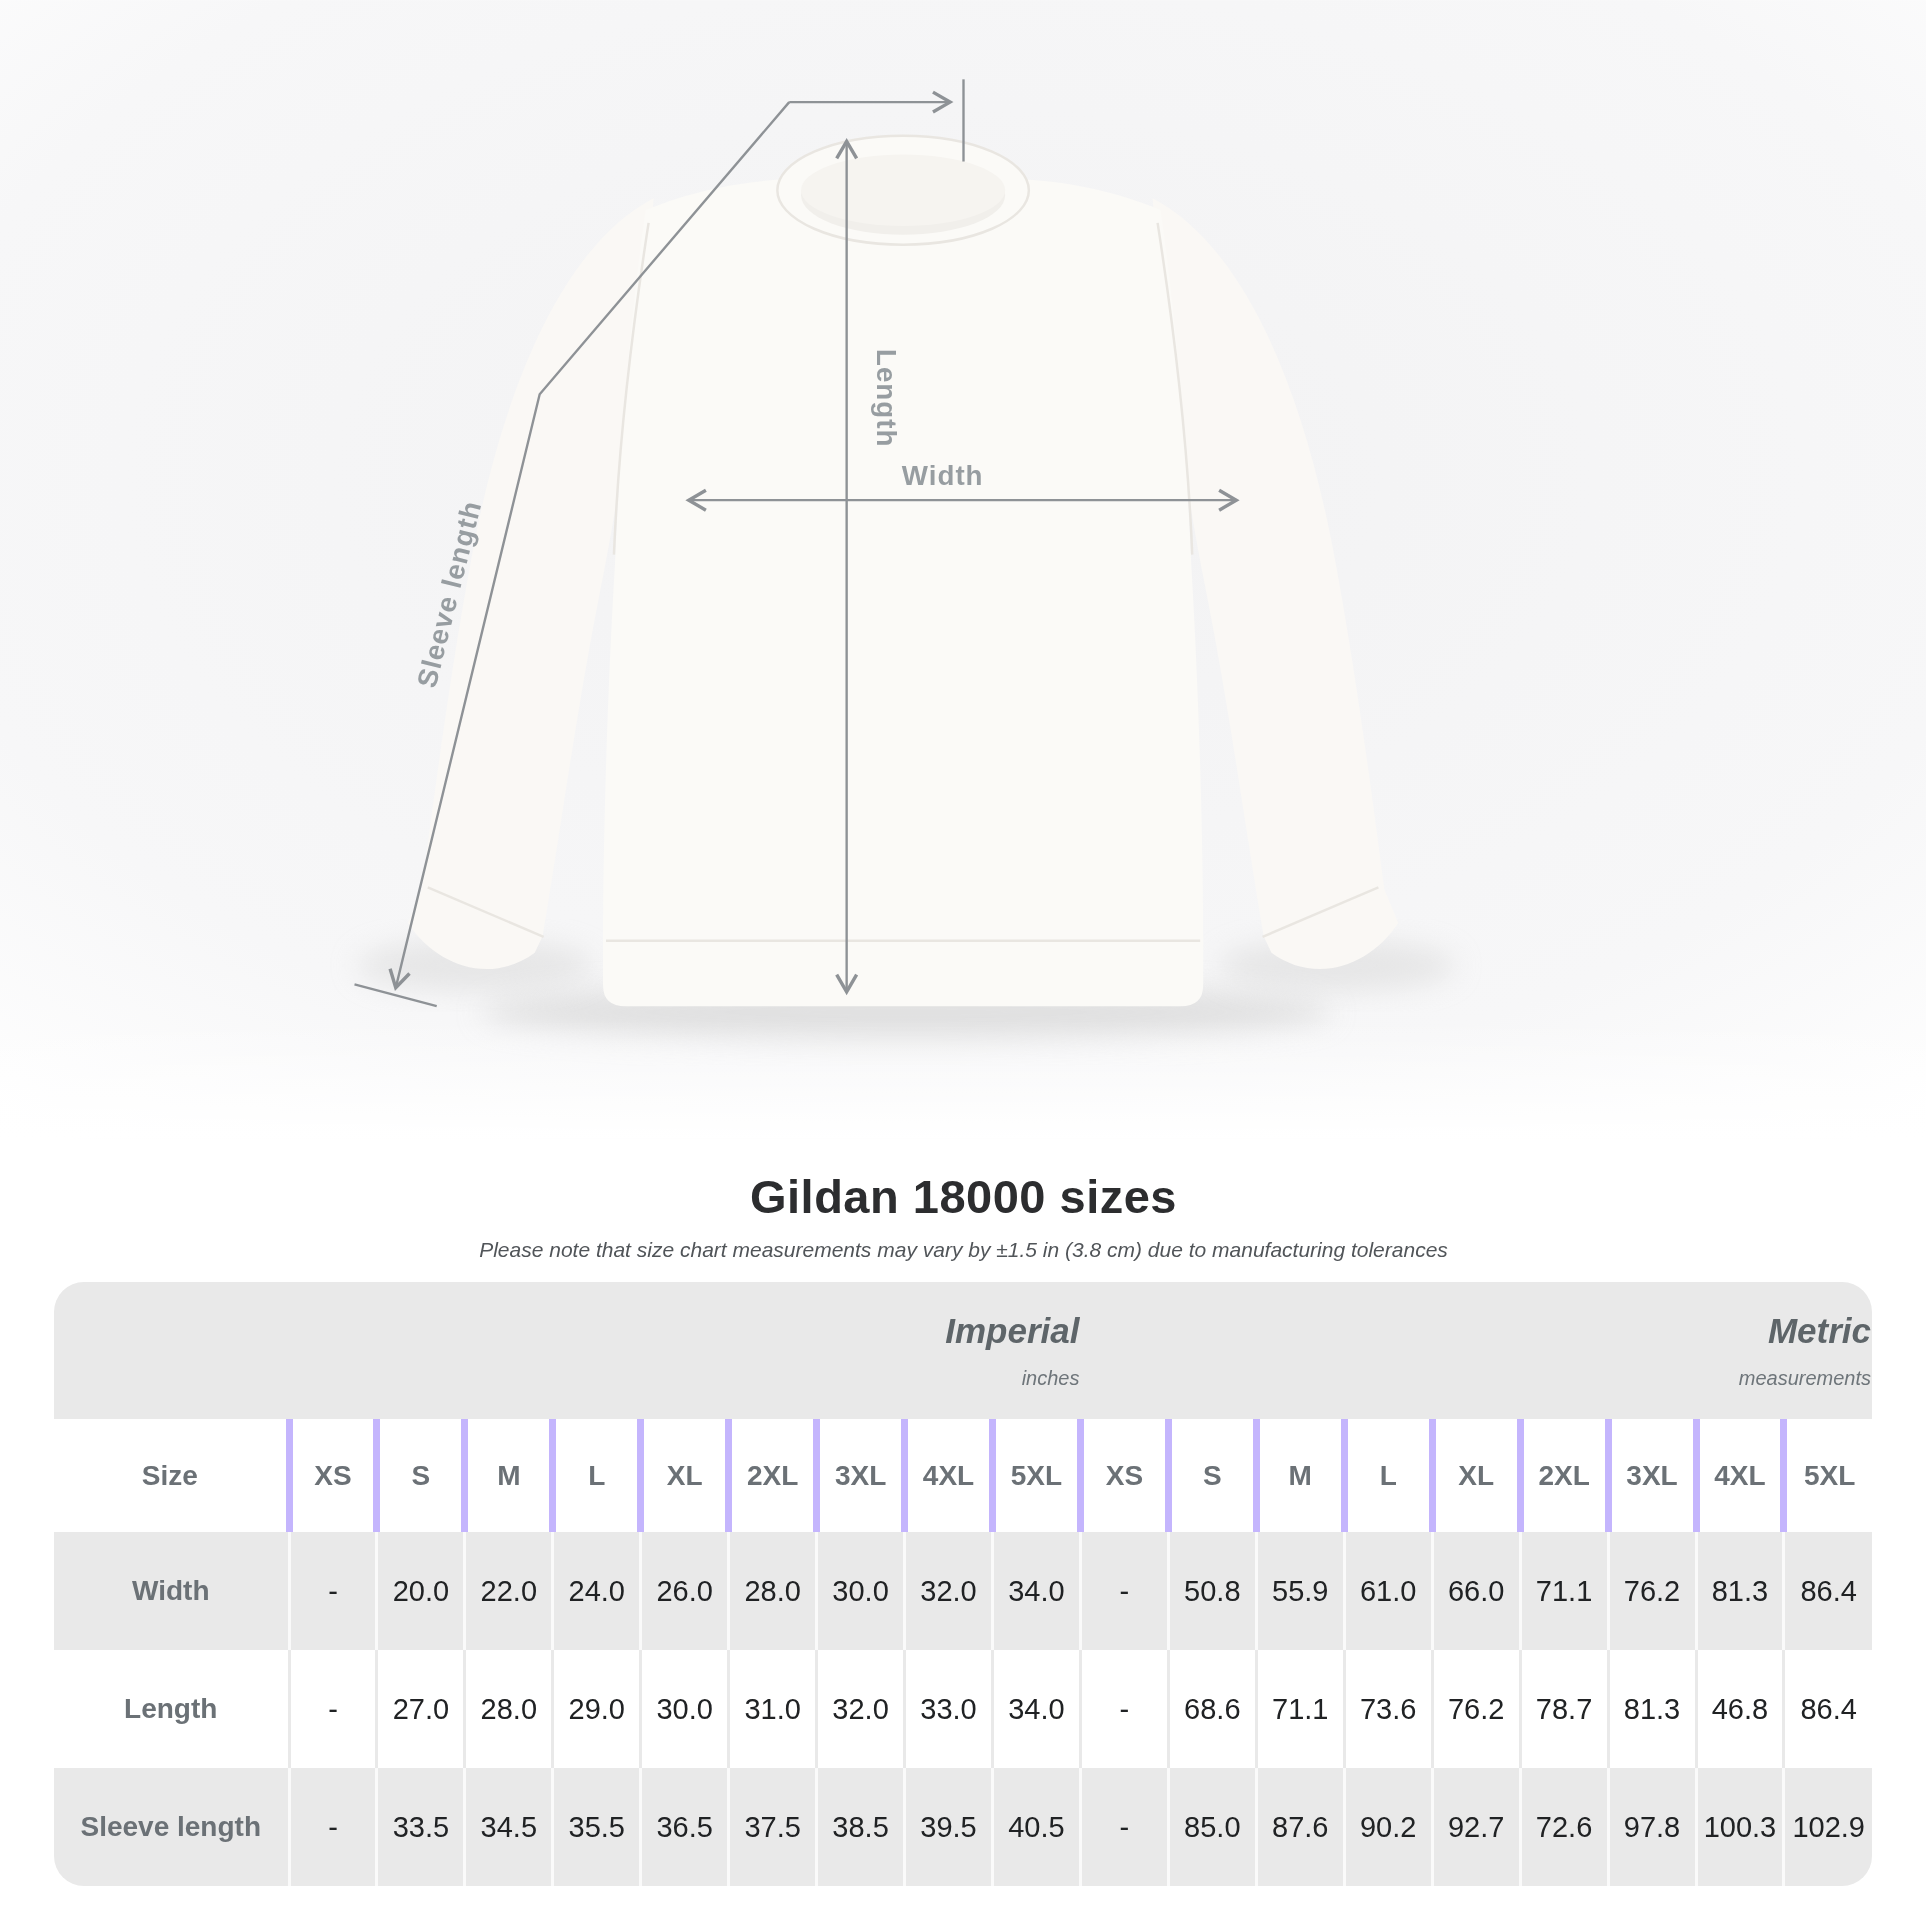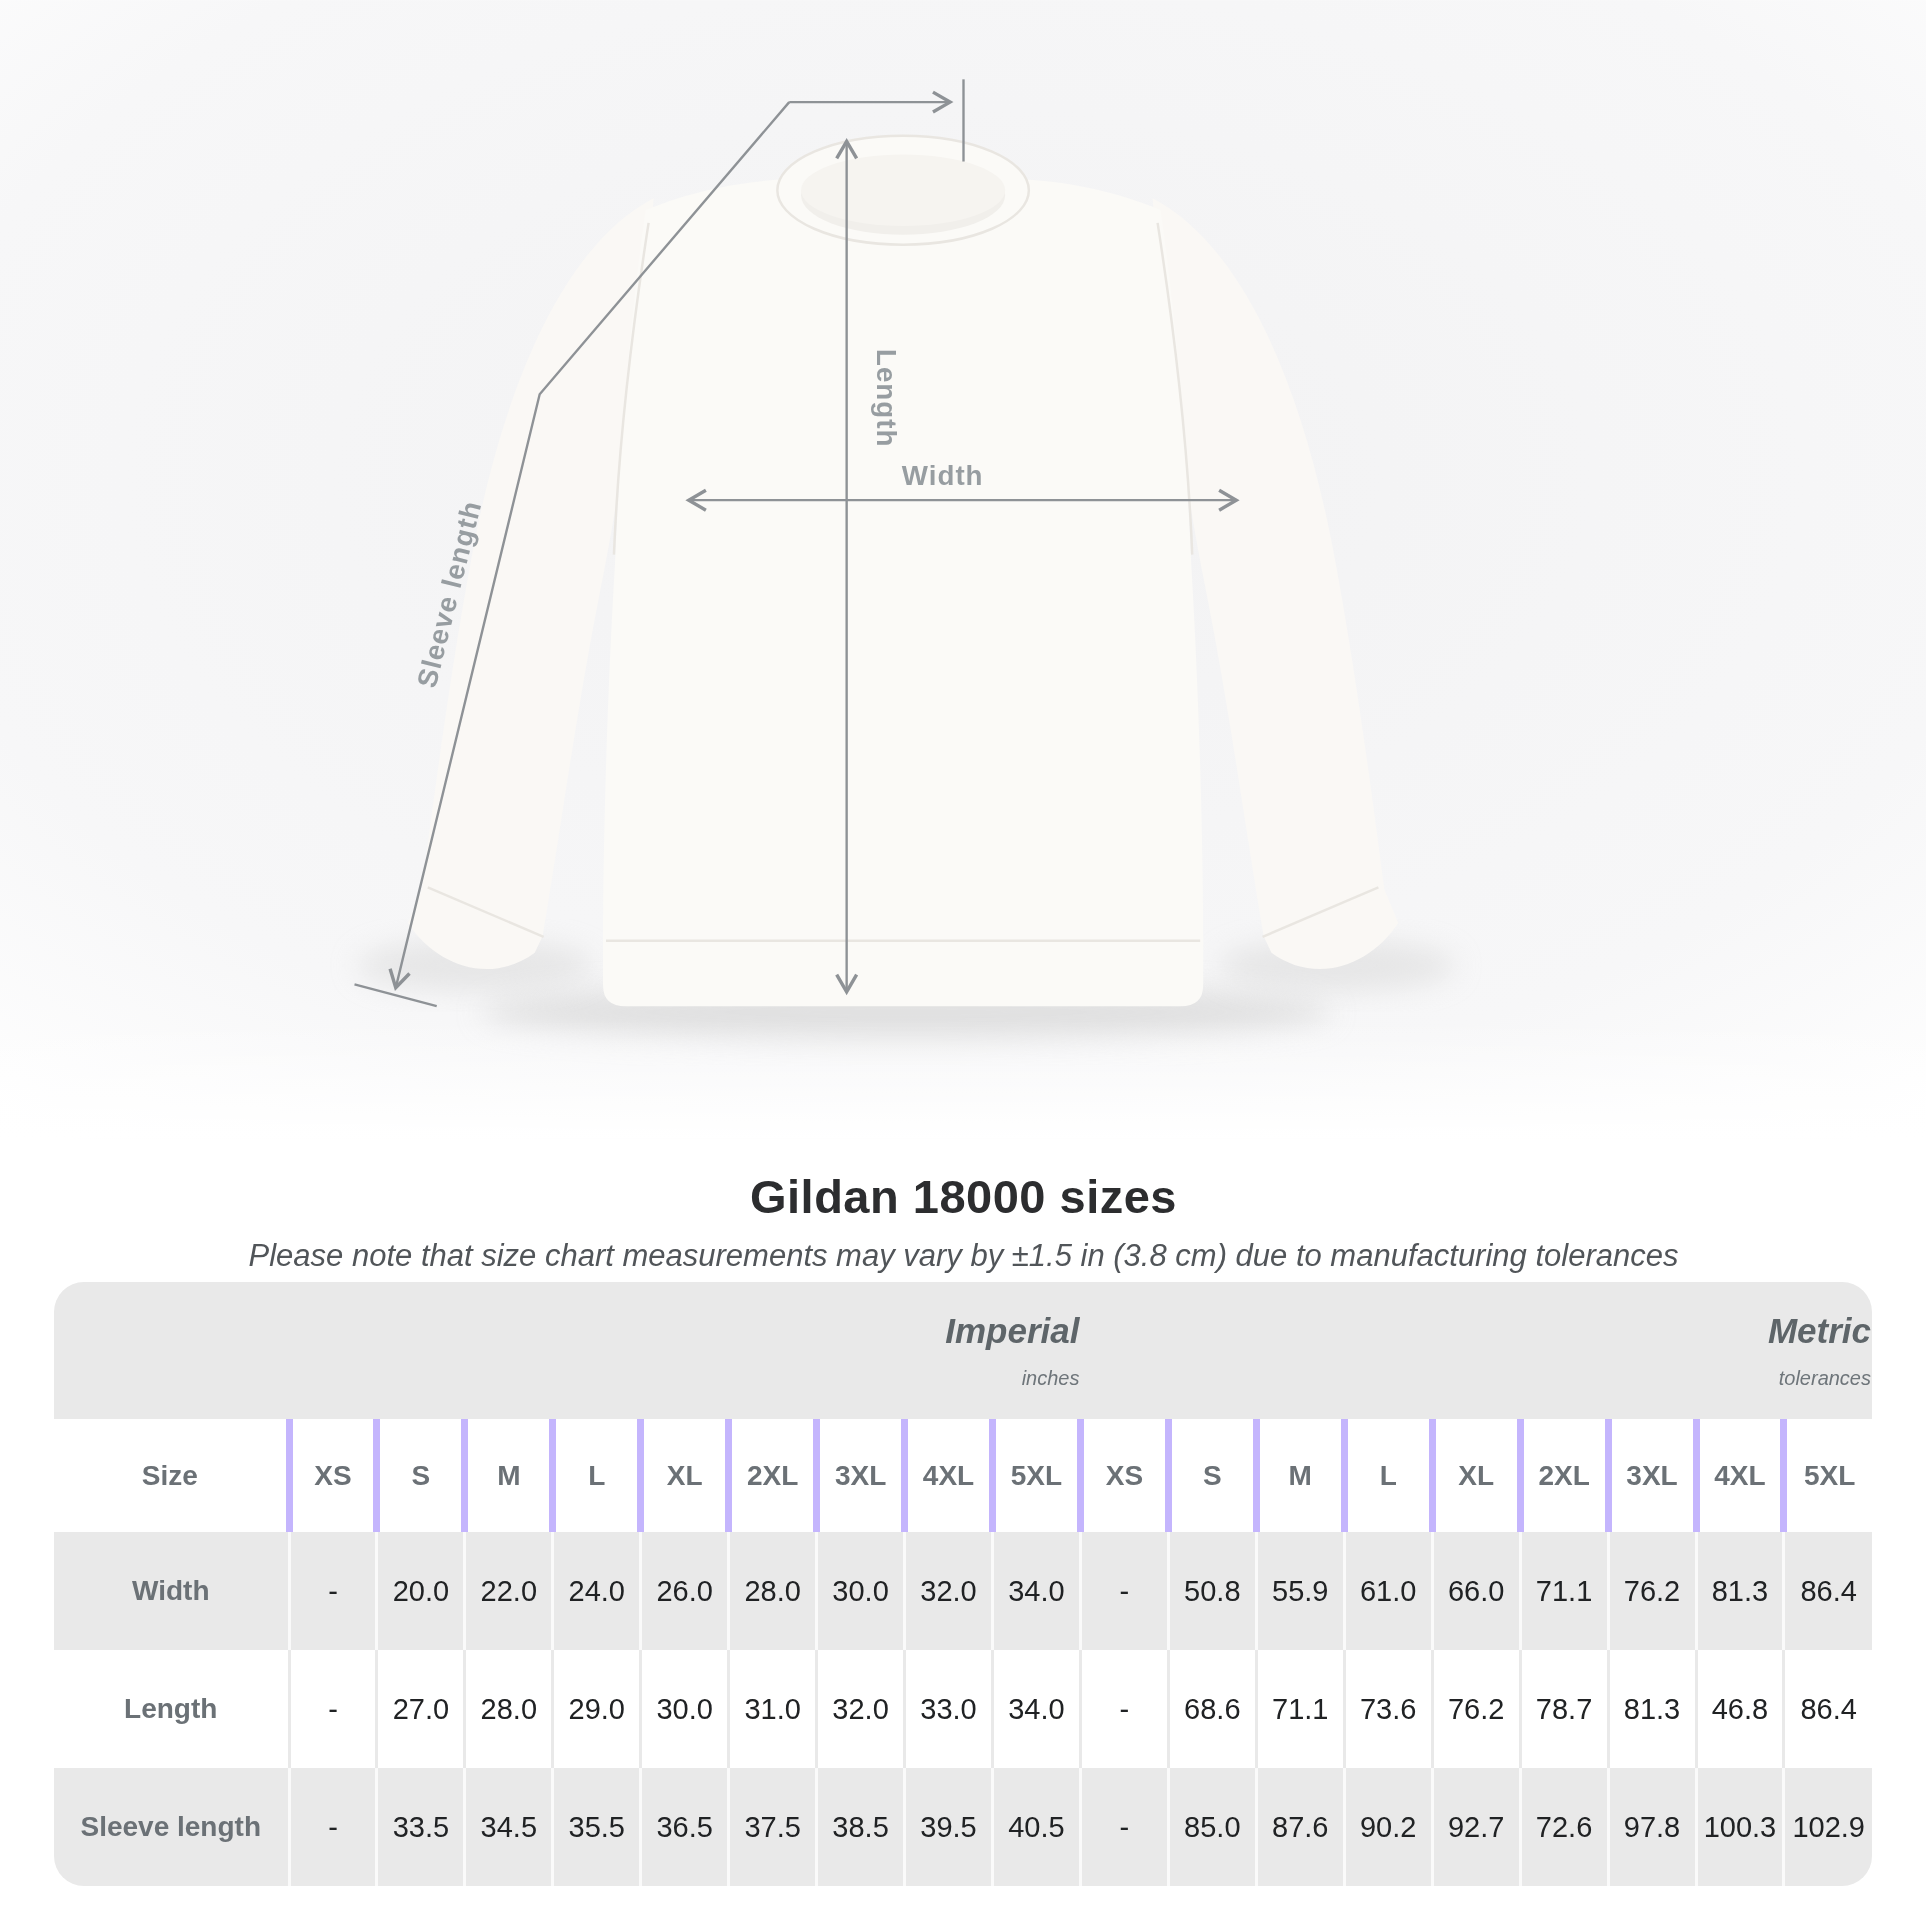--- a/index.html
+++ b/index.html
@@ -6,21 +6,21 @@
   body{width:1927px;height:1927px;position:relative;overflow:hidden;
        font-family:"Liberation Sans",sans-serif;}
 
   
   .photo{position:absolute;left:0;top:0;width:1927px;height:1139px;}
   .photo svg{display:block;}
 
   
   .titleblock{position:absolute;left:0;top:1169px;width:1927px;text-align:center;}
   .titleblock h1{margin:0;font-size:47px;font-weight:bold;color:#2c2d2f;letter-spacing:0.5px;}
-  .titleblock p{margin:14px 0 0 0;font-size:31px;font-style:italic;color:#515559;}
+  .titleblock p{margin:14px 0 0 0;font-size:21px;font-style:italic;color:#515559;}
 
   
   .panel{position:absolute;left:54px;top:1282px;width:1818px;border-radius:30px;overflow:hidden;}
   table{width:100%;border-collapse:collapse;table-layout:fixed;}
   col.first{width:235px;}
 
   tr.band td{background:#e9e9e9;height:135px;text-align:right;vertical-align:middle;border:none;}
   .gname{display:block;font-size:35px;font-weight:bold;font-style:italic;color:#5e6569;margin-bottom:16px;}
   .gunit{display:block;font-size:20px;font-style:italic;color:#6e757a;}
 
@@ -152,21 +152,21 @@
     </colgroup>
 
     <tbody>
         <tr class="band">
       <td colspan="10">
         <span class="gname">Imperial</span>
         <span class="gunit">inches</span>
       </td>
       <td colspan="9">
         <span class="gname">Metric</span>
-        <span class="gunit">tolerances</span>
+        <span class="gunit">measurements</span>
       </td>
     </tr>
 
     <tr class="hdr">
       <th>Size</th>
       <th>XS</th>
       <th>S</th>
       <th>M</th>
       <th>L</th>
       <th>XL</th>

